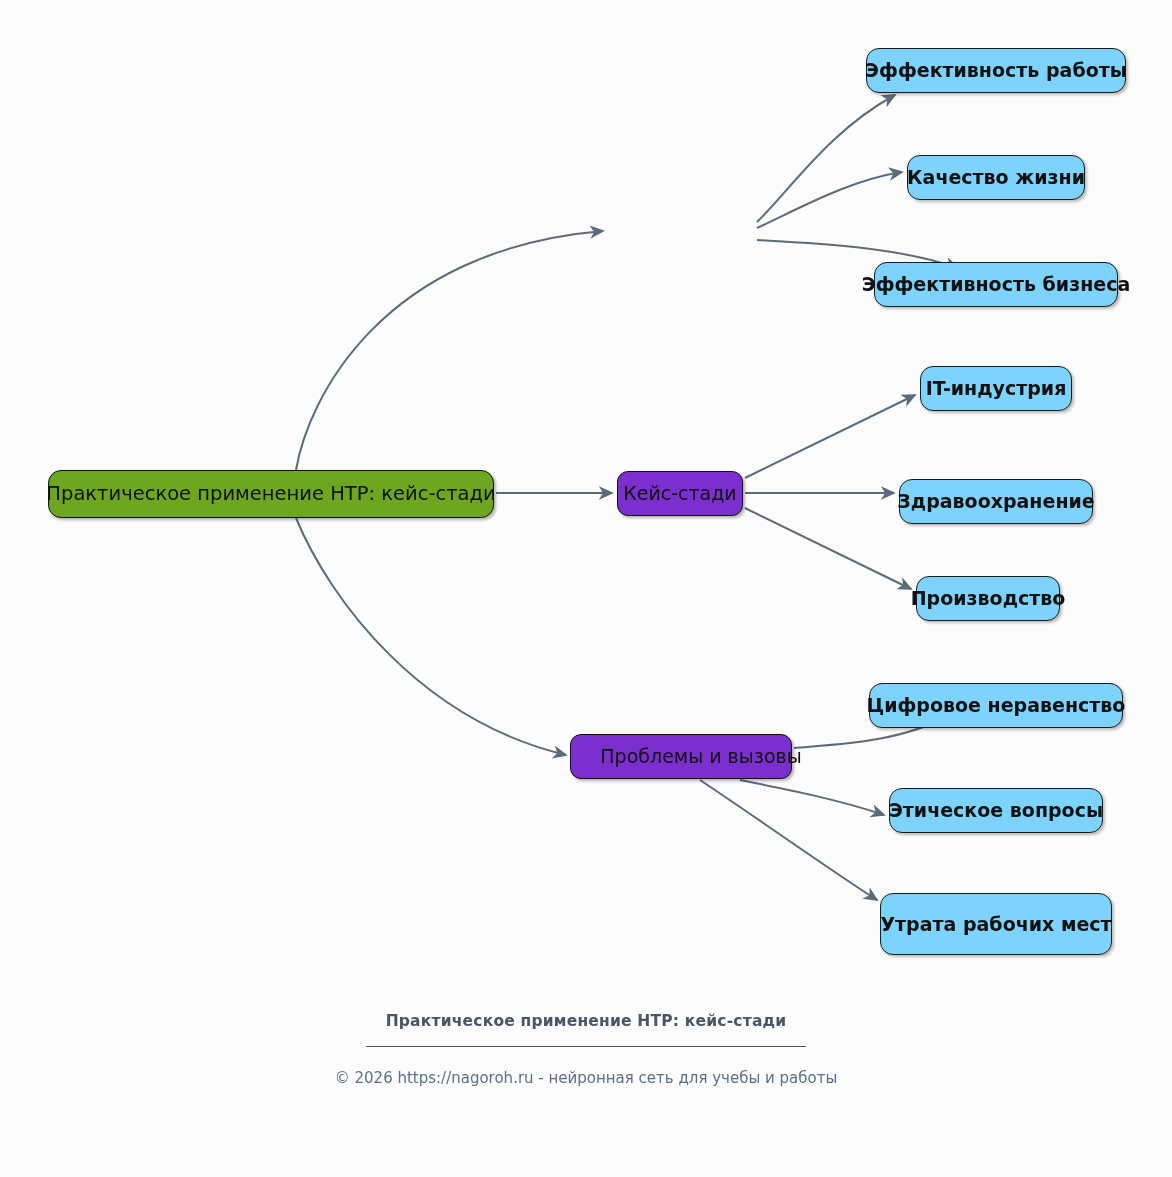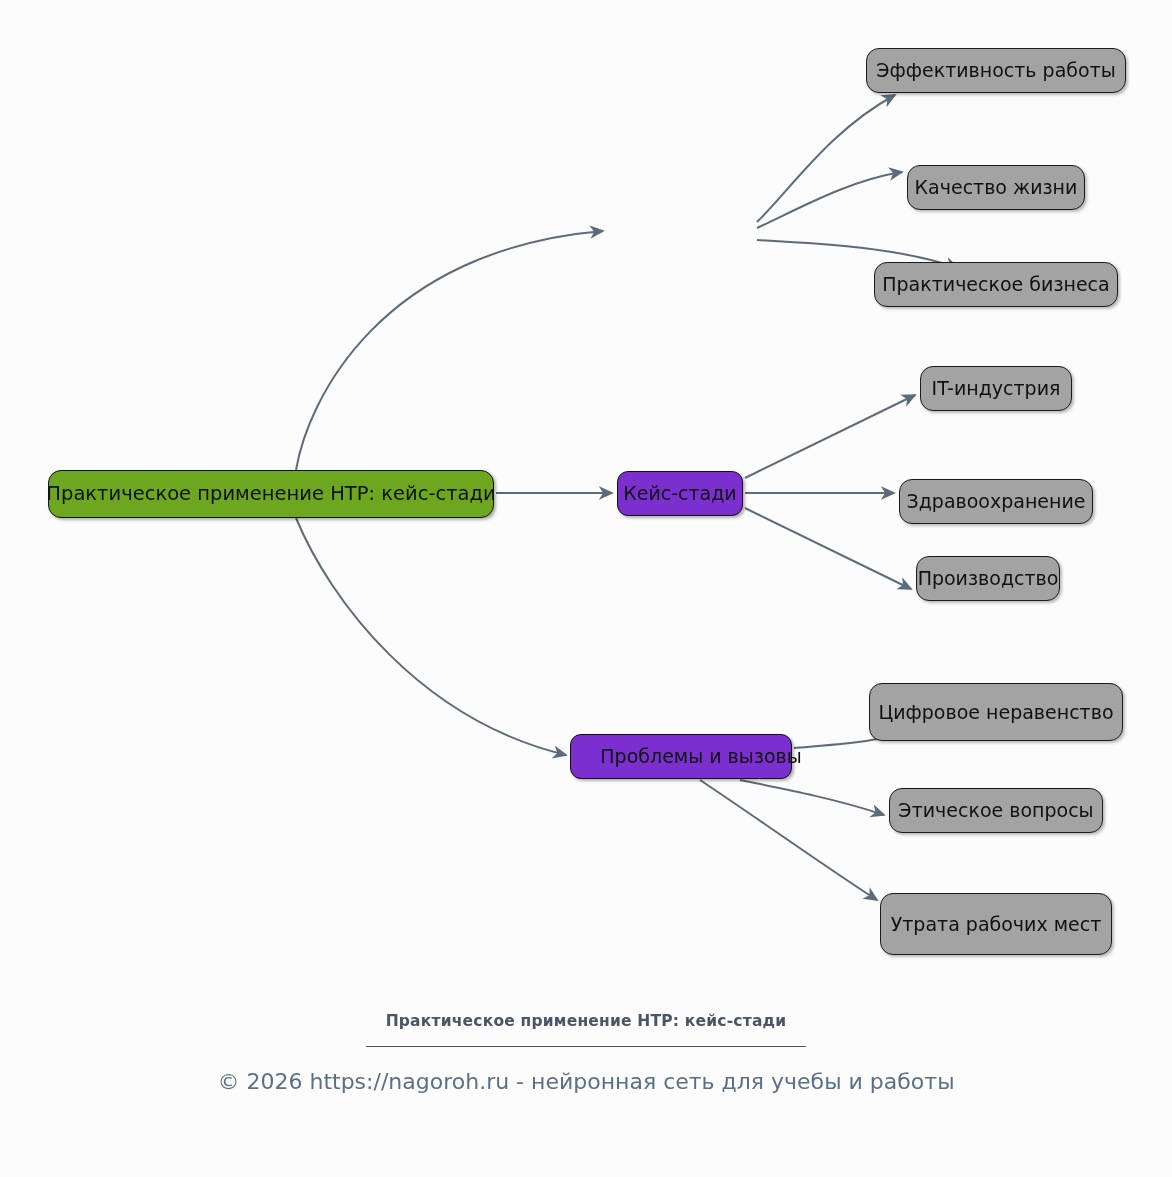--- a/index.html
+++ b/index.html
@@ -49,26 +49,27 @@
   }
   .node-branch {
     background: #7b2fcf;
     border: 1.6px solid #111111;
     border-radius: 11px;
     color: #111111;
     font-size: 19px;
     box-shadow: 2px 2px 3px rgba(0,0,0,0.30);
   }
   .node-leaf {
-    background: #a3a3a3;
+    background: #7dd3fc;
     border: 1.5px solid #1b1b1b;
     border-radius: 13px;
     color: #111111;
     font-size: 19px;
     box-shadow: 2px 2px 3px rgba(0,0,0,0.26);
+    font-weight: bold;
   }
   #footer {
     position: absolute;
     left: 0;
     right: 0;
     top: 1012px;
     text-align: center;
   }
   #footer-title {
     font-size: 15.5px;
@@ -77,21 +78,21 @@
     letter-spacing: 0.2px;
   }
   #footer-rule {
     width: 440px;
     height: 0;
     margin: 16px auto 0 auto;
     border-top: 1.6px solid #44566b;
   }
   #footer-copy {
     margin-top: 22px;
-    font-size: 22px;
+    font-size: 15px;
     color: #5a7089;
   }
 </style>
 </head>
 <body>
 
 <div id="canvas">
 
   <svg id="edge-layer" viewBox="0 0 1172 1177" xmlns="http://www.w3.org/2000/svg">
     <defs>
@@ -119,44 +120,44 @@
     </g>
   </svg>
 
   <div class="node node-root" style="left:48px; top:470px; width:446px; height:48px;">
     <span>Практическое применение НТР: кейс-стади</span>
   </div>
 
   <div class="node node-leaf" style="left:866px; top:48px; width:260px; height:45px;">
     <span>Эффективность работы</span>
   </div>
-  <div class="node node-leaf" style="left:907px; top:165px; width:178px; height:45px;">
+  <div class="node node-leaf" style="left:907px; top:155px; width:178px; height:45px;">
     <span>Качество жизни</span>
   </div>
   <div class="node node-leaf" style="left:874px; top:262px; width:244px; height:45px;">
-    <span>Практическое бизнеса</span>
+    <span>Эффективность бизнеса</span>
   </div>
 
   <div class="node node-branch" style="left:617px; top:471px; width:126px; height:45px;">
     <span>Кейс-стади</span>
   </div>
   <div class="node node-leaf" style="left:920px; top:366px; width:152px; height:45px;">
     <span>IT-индустрия</span>
   </div>
   <div class="node node-leaf" style="left:899px; top:471px; width:194px; height:45px;margin-top:8px;">
     <span>Здравоохранение</span>
   </div>
-  <div class="node node-leaf" style="left:916px; top:556px; width:144px; height:45px;">
+  <div class="node node-leaf" style="left:916px; top:576px; width:144px; height:45px;">
     <span>Производство</span>
   </div>
 
   <div class="node node-branch" style="left:570px; top:734px; width:222px; height:45px;padding-left:40px;">
     <span>Проблемы и вызовы</span>
   </div>
-  <div class="node node-leaf" style="left:869px; top:683px; width:254px; height:58px;">
+  <div class="node node-leaf" style="left:869px; top:683px; width:254px; height:45px;">
     <span>Цифровое неравенство</span>
   </div>
   <div class="node node-leaf" style="left:889px; top:788px; width:214px; height:45px;">
     <span>Этическое вопросы</span>
   </div>
   <div class="node node-leaf" style="left:880px; top:893px; width:232px; height:62px;">
     <span>Утрата рабочих мест</span>
   </div>
 
   <div id="footer">

